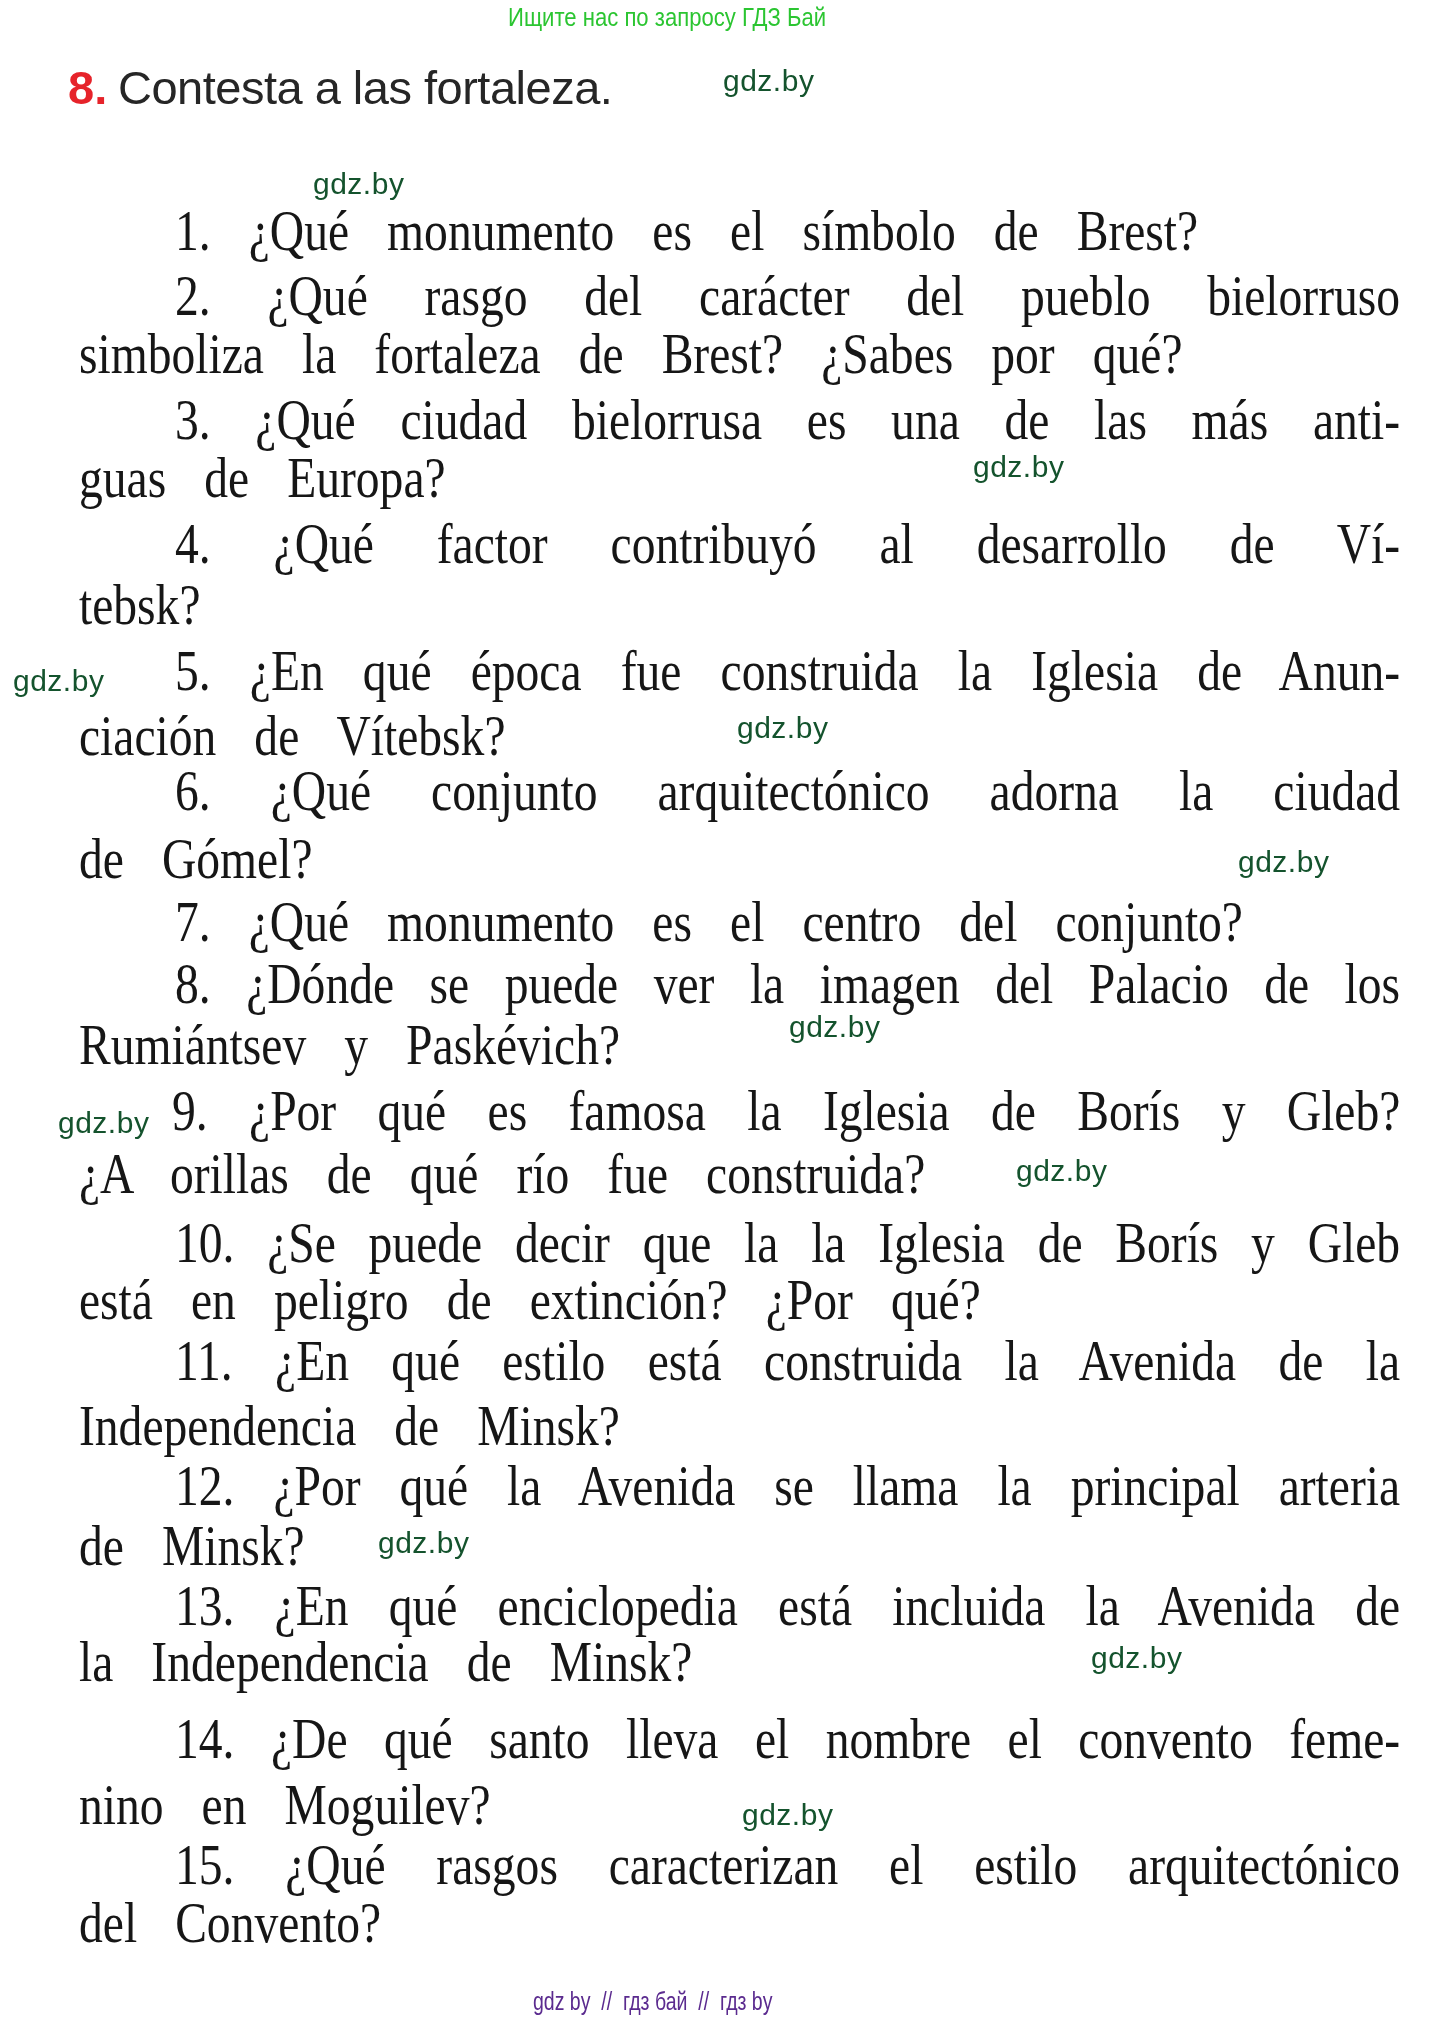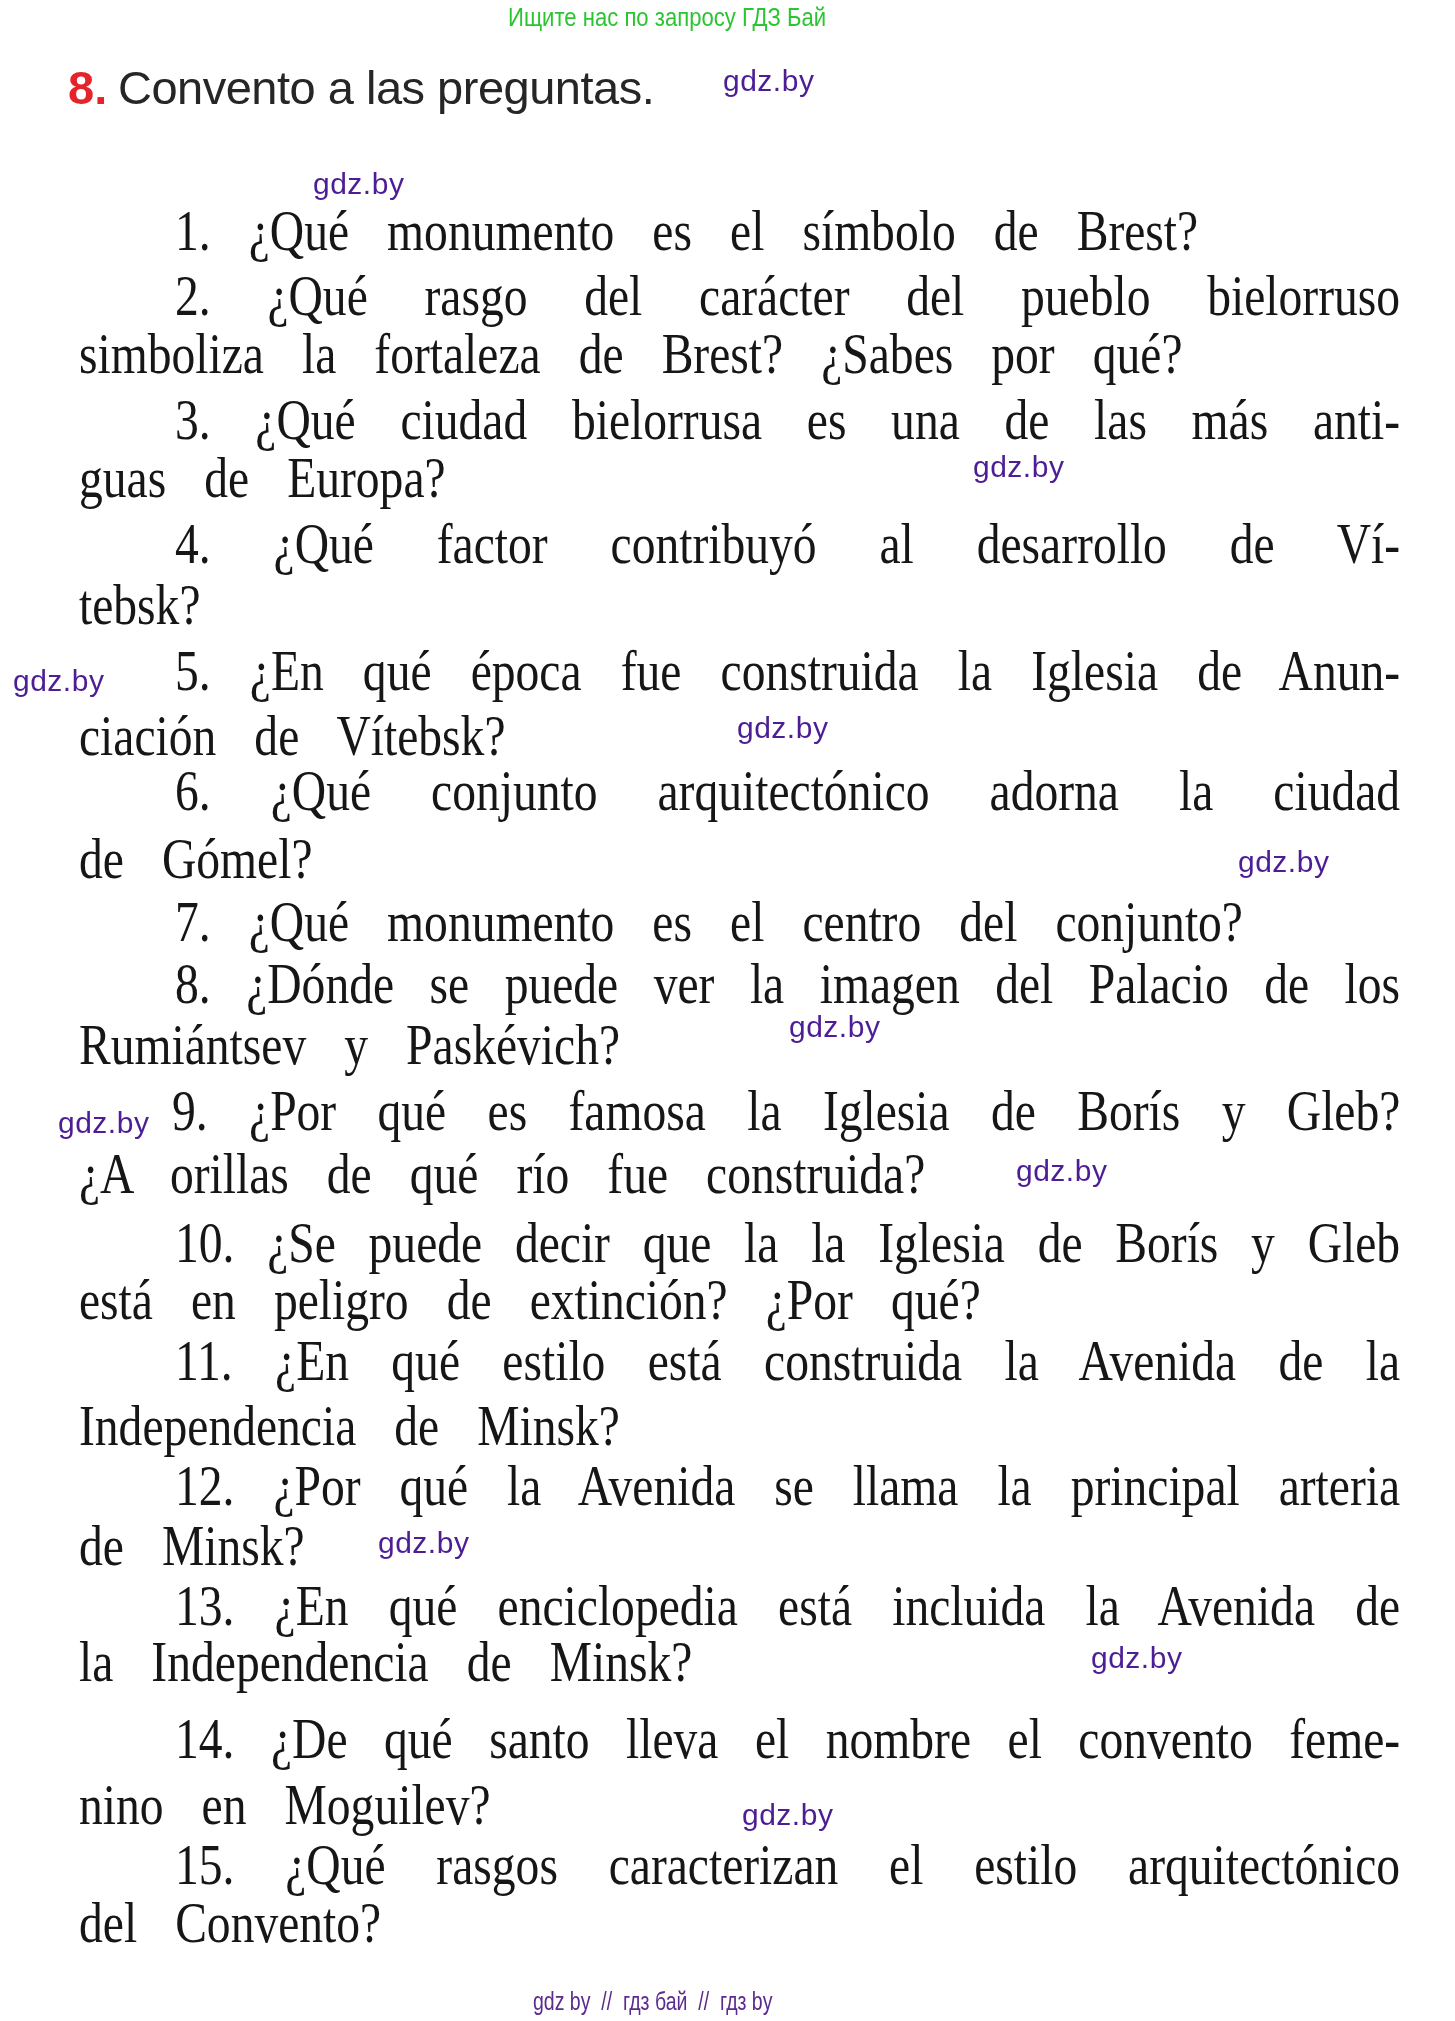--- a/index.html
+++ b/index.html
@@ -7,34 +7,34 @@
         font-family:"Liberation Sans",sans-serif;}
   .banner-top{position:absolute;left:508px;top:1px;font:400 26px/1.25 "Liberation Sans",sans-serif;
         transform:scaleX(0.85);transform-origin:0 0;white-space:pre;}
   .ex-num{position:absolute;left:68px;top:64px;font:700 47px/1 "Liberation Sans",sans-serif;}
   .ex-title{position:absolute;left:118px;top:64px;font:400 47px/1 "Liberation Sans",sans-serif;
         color:#262626;letter-spacing:-0.5px;white-space:pre;}
   .bline{position:absolute;font-family:"Liberation Serif","DejaVu Serif",serif;font-size:58px;
         line-height:1;color:#161616;white-space:pre;word-spacing:0.55em;
         transform:scaleX(0.82);transform-origin:0 0;}
   .bline.just{white-space:normal;word-spacing:0.15em;text-align:justify;text-align-last:justify;}
-  .wmark{position:absolute;font:400 30px/1.05 "Liberation Sans",sans-serif;color:#4c1d95;
+  .wmark{position:absolute;font:400 30px/1.05 "Liberation Sans",sans-serif;color:#14532d;
         letter-spacing:0.5px;}
   .banner-footer{position:absolute;left:533px;top:1986px;font:400 25px/1.25 "Liberation Sans",sans-serif;
         transform:scaleX(0.78);transform-origin:0 0;white-space:pre;}
 </style>
 </head>
 <body>
 
 <div class="page">
   <div class="banner-top" style="color: rgb(43, 197, 49);">Ищите нас по запросу ГДЗ Бай</div>
 
   <div>
     <span class="ex-num" style="color: rgb(230, 35, 42);">8.</span>
-    <span class="ex-title">Convento a las preguntas.</span>
+    <span class="ex-title">Contesta a las fortaleza.</span>
   </div>
 
   <div id="lines-root">
       <div class="bline" style="left: 175px; top: 202px;">1. ¿Qué monumento es el símbolo de Brest?</div>
       <div class="bline just" style="left: 175px; top: 267px; width: 1494px;">2. ¿Qué rasgo del carácter del pueblo bielorruso</div>
       <div class="bline" style="left: 79px; top: 325px;">simboliza la fortaleza de Brest? ¿Sabes por qué?</div>
       <div class="bline just" style="left: 175px; top: 391px; width: 1494px;">3. ¿Qué ciudad bielorrusa es una de las más anti-</div>
       <div class="bline" style="left: 79px; top: 449px;">guas de Europa?</div>
       <div class="bline just" style="left: 175px; top: 515px; width: 1494px;">4. ¿Qué factor contribuyó al desarrollo de Ví-</div>
       <div class="bline" style="left: 79px; top: 576px;">tebsk?</div>

